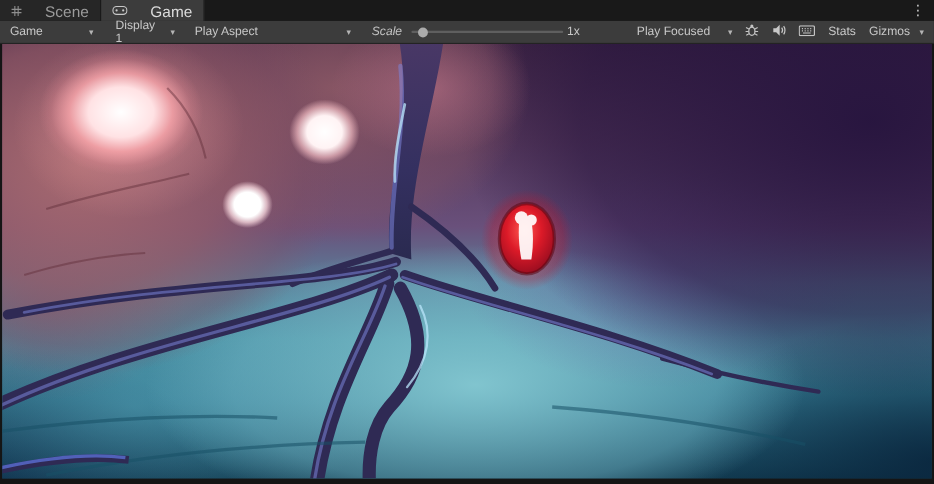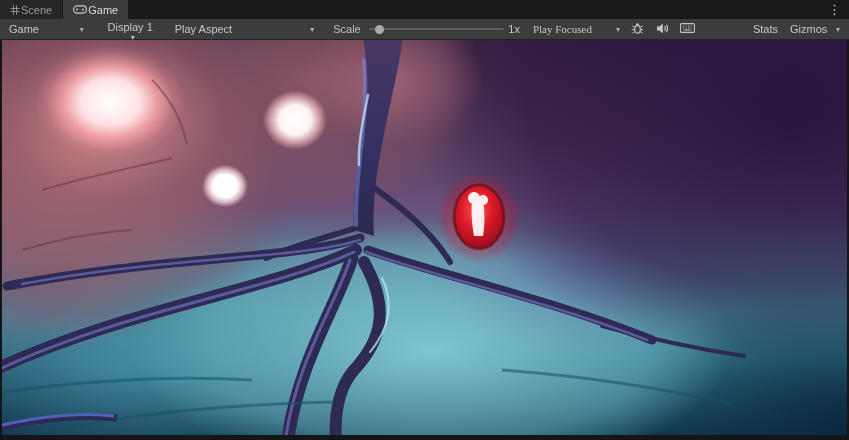--- a/index.html
+++ b/index.html
@@ -1,46 +1,46 @@
 <!DOCTYPE html>
 <html><head>
 <meta charset="utf-8">
 <style>
   * { box-sizing: border-box; margin: 0; padding: 0; }
   html,body { width: 849px; height: 440px; overflow: hidden; background:#151515;
     font-family: "Liberation Sans", sans-serif; }
 
   
   .tabbar { height: 19px; background:#191919; display:flex; align-items:stretch; }
-  .tab { display:flex; align-items:center; gap:1px; padding:0 10px; font-size:11px;
+  .tab { display:flex; align-items:center; gap:21px; padding:0 10px; font-size:14px;
     color:#9b9b9b; background:#262626; border-right:1px solid #191919; cursor:default; }
   .tab.active { background:#3c3c3c; color:#dcdcdc; }
   .tab-icon { display:flex; align-items:center; }
   .more-btn { margin-left:auto; color:#cfcfcf; font-size:13px; line-height:19px;
     padding:0 8px; }
 
   
   .toolbar { height:21px; background:#3c3c3c; border-bottom:1px solid #232323;
     display:flex; align-items:center; padding:0 4px; font-size:11px; color:#c8c8c8; }
   .dd { height:17px; display:flex; align-items:center; justify-content:space-between;
     padding:0 5px; border-radius:2px; }
   .dd .arrow { font-size:8px; color:#b4b4b4; margin-left:5px; }
   .dd-game   { width:86px; }
-  .dd-display{ width:64px; margin-left:10px;flex-direction:column; }
+  .dd-display{ width:64px; margin-left:10px; }
   .dd-aspect { width:152px; margin-left:8px; }
-  .scale-label { margin-left:14px; color:#c2c2c2; }
+  .scale-label { margin-left:14px; color:#c2c2c2;font-style:italic; }
   .slider { width:138px; height:17px; margin-left:8px; position:relative; display:flex; align-items:center; }
   .slider .track { width:100%; height:2px; background:#5f5f5f; border-radius:1px; }
   .slider .knob { position:absolute; left:6px; top:4px; width:9px; height:9px;
     border-radius:50%; background:#ababab; }
   .scale-value { margin-left:4px; width:20px; }
   .right-group { margin-left:auto; display:flex; align-items:center; }
-  .dd-play { width:97px;font-family:Liberation Serif, serif; }
+  .dd-play { width:97px; }
   .icon-btn { width:25px; height:19px; display:flex; align-items:center; justify-content:center; }
-  .txt-btn { padding:0 7px; height:33px; display:flex; align-items:center; color:#c8c8c8;margin-left:46px; }
+  .txt-btn { padding:0 7px; height:33px; display:flex; align-items:center; color:#c8c8c8; }
   .dd-gizmos { width:60px; }
 
   
   .viewport-frame { background:#151515; padding:0 2px 5px 2px; }
   .game-view { position:relative; width:845px; height:395px; overflow:hidden;
     background:
       radial-gradient(55px 60px at 477px 178px, rgba(255,70,70,.50), rgba(200,20,40,.28) 60%, transparent 76%),
       radial-gradient(85px 65px at 108px 62px, #ffffff 0%, #ffe2e4 35%, rgba(255,170,175,.75) 55%, rgba(230,140,150,.25) 75%, transparent 88%),
       radial-gradient(150px 120px at 115px 75px, rgba(240,160,165,.5), transparent 70%),
       radial-gradient(40px 37px at 293px 80px, #ffffff 0%, #fff3f4 40%, rgba(255,200,205,.6) 62%, transparent 80%),

